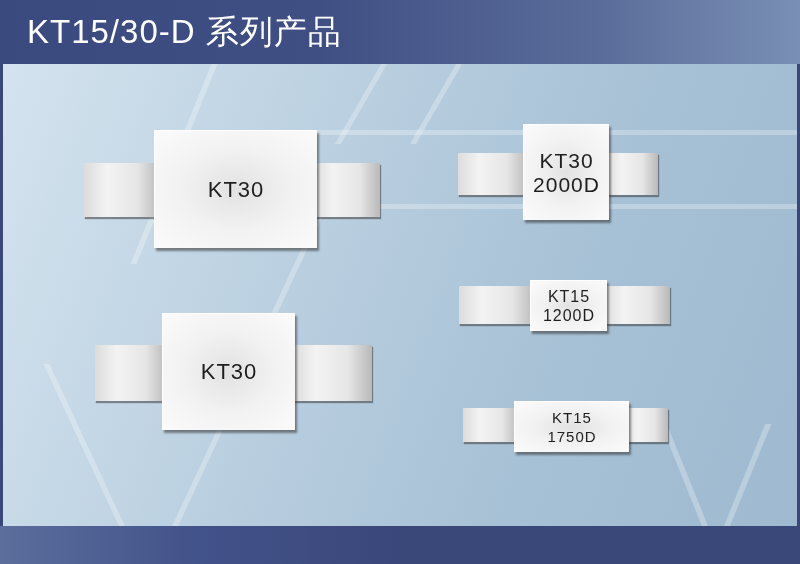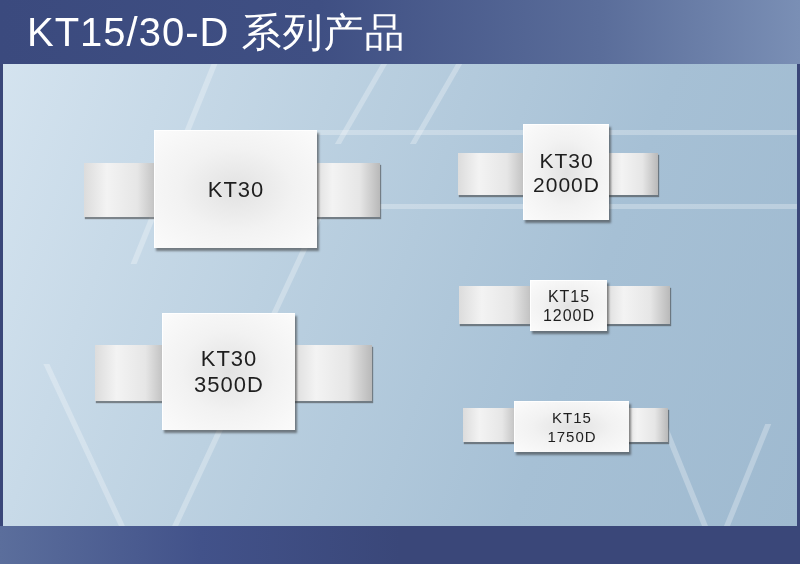--- a/index.html
+++ b/index.html
@@ -1,19 +1,19 @@
 <!DOCTYPE html>
 <html><head>
 <meta charset="utf-8">
 <style>
   html,body{margin:0;padding:0;}
   body{width:800px;height:564px;overflow:hidden;background:#3a4779;font-family:"Liberation Sans",sans-serif;position:relative;}
   .header{position:absolute;left:0;top:0;width:800px;height:64px;
     background:linear-gradient(90deg,#3b4a7e 0%,#3f4f83 40%,#5a6d9a 75%,#7a8fb5 100%);}
-  .title{position:absolute;left:27px;top:12px;color:#ffffff;font-size:40px;letter-spacing:1px;line-height:40px;white-space:nowrap;}
+  .title{position:absolute;left:27px;top:12px;color:#ffffff;font-size:33px;letter-spacing:1px;line-height:40px;white-space:nowrap;}
   .panel{position:absolute;left:3px;top:64px;width:794px;height:462px;overflow:hidden;
     background:linear-gradient(110deg,#d4e3ef 0%,#bcd1e1 35%,#a6c0d5 70%,#9fbad0 100%);}
   .footer{position:absolute;left:0;top:526px;width:800px;height:38px;
     background:linear-gradient(90deg,#5b6e9c 0%,#42528a 25%,#3a4779 50%,#3a4779 100%);}
   .bgline{position:absolute;background:rgba(255,255,255,0.28);}
   .chip{position:absolute;}
   .lead{position:absolute;background:linear-gradient(90deg,#dcdcdc 0%,#f3f3f3 30%,#e6e6e6 70%,#b9b9b9 100%);
     box-shadow:1px 2px 1px rgba(60,60,60,0.55);}
   .body{position:absolute;background:radial-gradient(ellipse at 50% 50%,#e2e2e2 0%,#f2f2f2 50%,#fbfbfb 100%);
     box-shadow:2px 3px 2px rgba(50,50,50,0.55);border-top:1px solid #ffffff;border-left:1px solid #ffffff;
@@ -63,21 +63,20 @@
     <span>KT15</span>
     <span>1200D</span>
   </div>
 </div>
 
 <div class="chip">
   <div class="lead" style="left:95px;top:345px;width:72px;height:56px;"></div>
   <div class="lead" style="left:292px;top:345px;width:80px;height:56px;"></div>
   <div class="body" style="left:162px;top:313px;width:132px;height:116px;font-size:22px;line-height:26px;">
     <span>KT30</span>
-    <span>3500D</span>
   </div>
 </div>
 
 <div class="chip">
   <div class="lead" style="left:463px;top:408px;width:56px;height:34px;"></div>
   <div class="lead" style="left:624px;top:408px;width:44px;height:34px;"></div>
   <div class="body" style="left:514px;top:401px;width:114px;height:50px;font-size:15px;line-height:19px;">
     <span>KT15</span>
     <span>1750D</span>
   </div>

